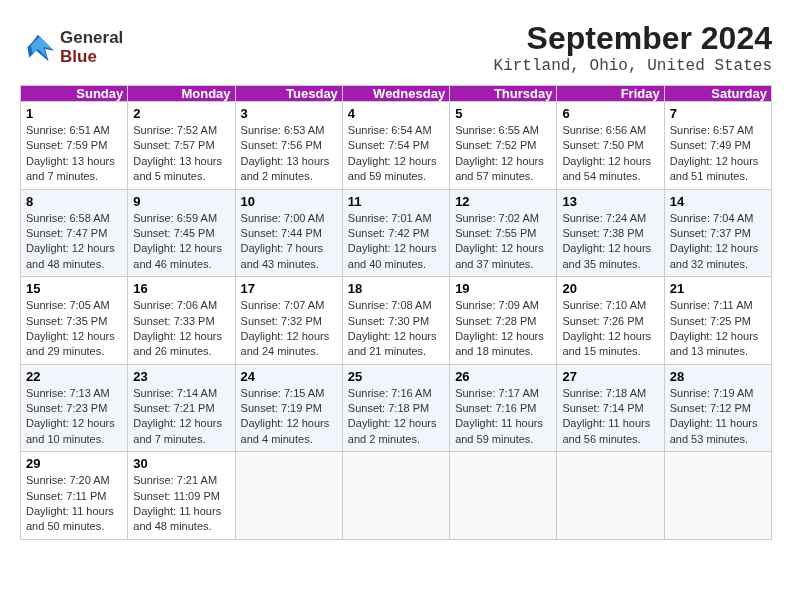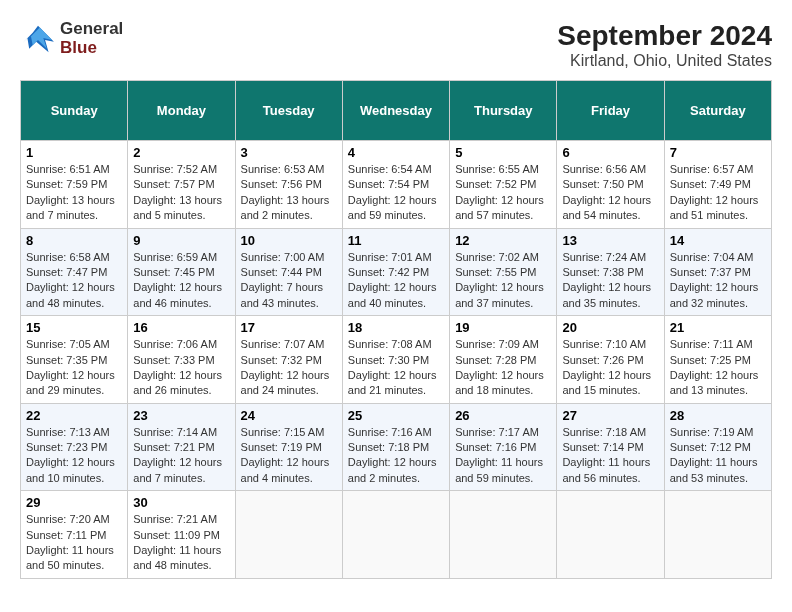--- a/index.html
+++ b/index.html
@@ -6,55 +6,56 @@
     body {
       font-family: Arial, sans-serif;
       background: #fff;
       width: 792px;
       min-height: 612px;
       padding: 20px;
     }
     .header {
       display: flex;
       justify-content: space-between;
-      align-items: flex-start;
+      align-items: center;
       margin-bottom: 10px;
     }
     .logo {
       display: flex;
       align-items: center;
       gap: 4px;
     }
     .logo-bird {
       width: 36px;
       height: 30px;
     }
     .title-block {
       text-align: right;
     }
     .title-block h1 {
-      font-size: 28px;
+      font-size: 32px;
       font-weight: bold;
       color: #222;
     }
     .title-block h2 {
       font-size: 16px;
       color: #444;
       font-weight: normal;
+      font-family: Liberation Mono, monospace;
     }
     .calendar {
       width: 100%;
       border-collapse: collapse;
       font-size: 11px;
     }
     .calendar th {
-      background: #0f766e;
+      background: #a21caf;
       color: #fff;
-      padding: 22px 4px;
-      text-align: center;
+      padding: 0 4px;
+      text-align: right;
       font-size: 13px;
       font-weight: bold;
       border: 1px solid #ccc;
     }
     .calendar td {
       border: 1px solid #ccc;
       vertical-align: top;
       padding: 4px 5px;
       width: calc(100% / 7);
       min-height: 80px;

